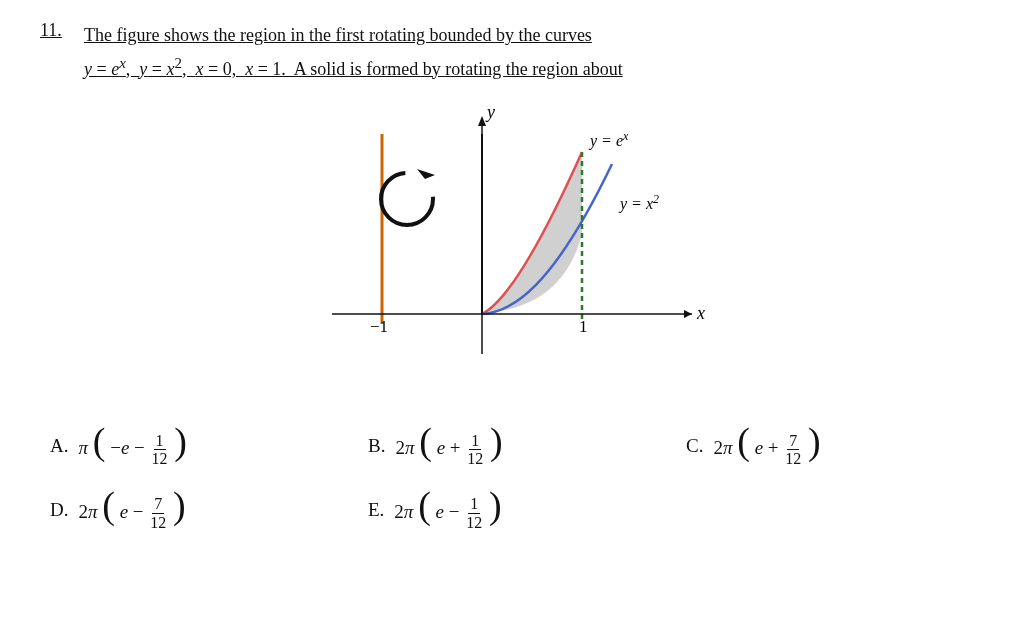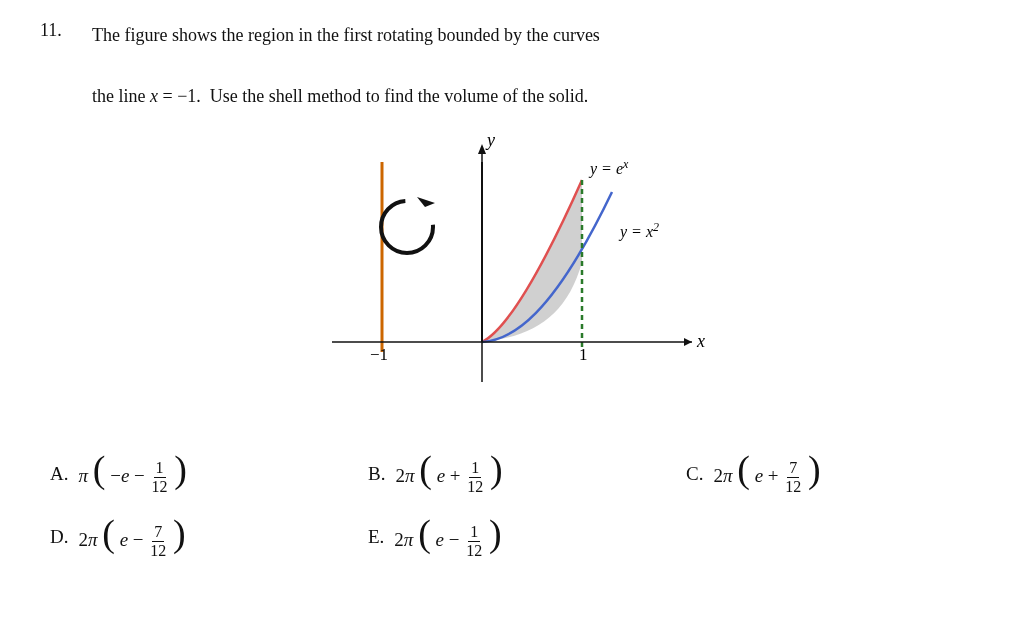--- a/index.html
+++ b/index.html
@@ -12,21 +12,22 @@
       min-height: 642px;
       padding: 20px 40px;
     }
     .problem-container {
       display: flex;
       flex-direction: column;
       gap: 10px;
     }
     .problem-header {
       display: flex;
-      gap: 12px;
+      gap: 4px;
+      text-decoration: underline;
     }
     .problem-number {
       min-width: 40px;
       font-size: 18px;
     }
     .problem-text {
       flex: 1;
       line-height: 1.7;
       font-size: 18px;
     }
@@ -92,24 +93,23 @@
 <body>
 
 <div class="problem-container">
 
   <div class="problem-header">
     <span class="problem-number">11.</span>
     <div class="problem-text">
       <span>
         The figure shows the region in the first rotating bounded by the curves
       </span><br>
-      <br>
-      <span>
-        the line <i>x</i> = −1.&nbsp; Use the shell method to find the volume of the solid.
-      </span>
+      <span>
+        <i>y</i> = <i>e</i><sup><i>x</i></sup>,&nbsp; <i>y</i> = <i>x</i><sup>2</sup>,&nbsp; <i>x</i> = 0,&nbsp; <i>x</i> = 1.&nbsp; A solid is formed by rotating the region about
+      </span><br>
     </div>
   </div>
 
   <div class="graph-area">
     <div class="graph-wrapper">
       <svg class="graph-svg" viewBox="0 0 420 280">
 
         <defs>
           <clipPath id="first-quadrant">
             <rect x="180" y="0" width="200" height="211"></rect>

